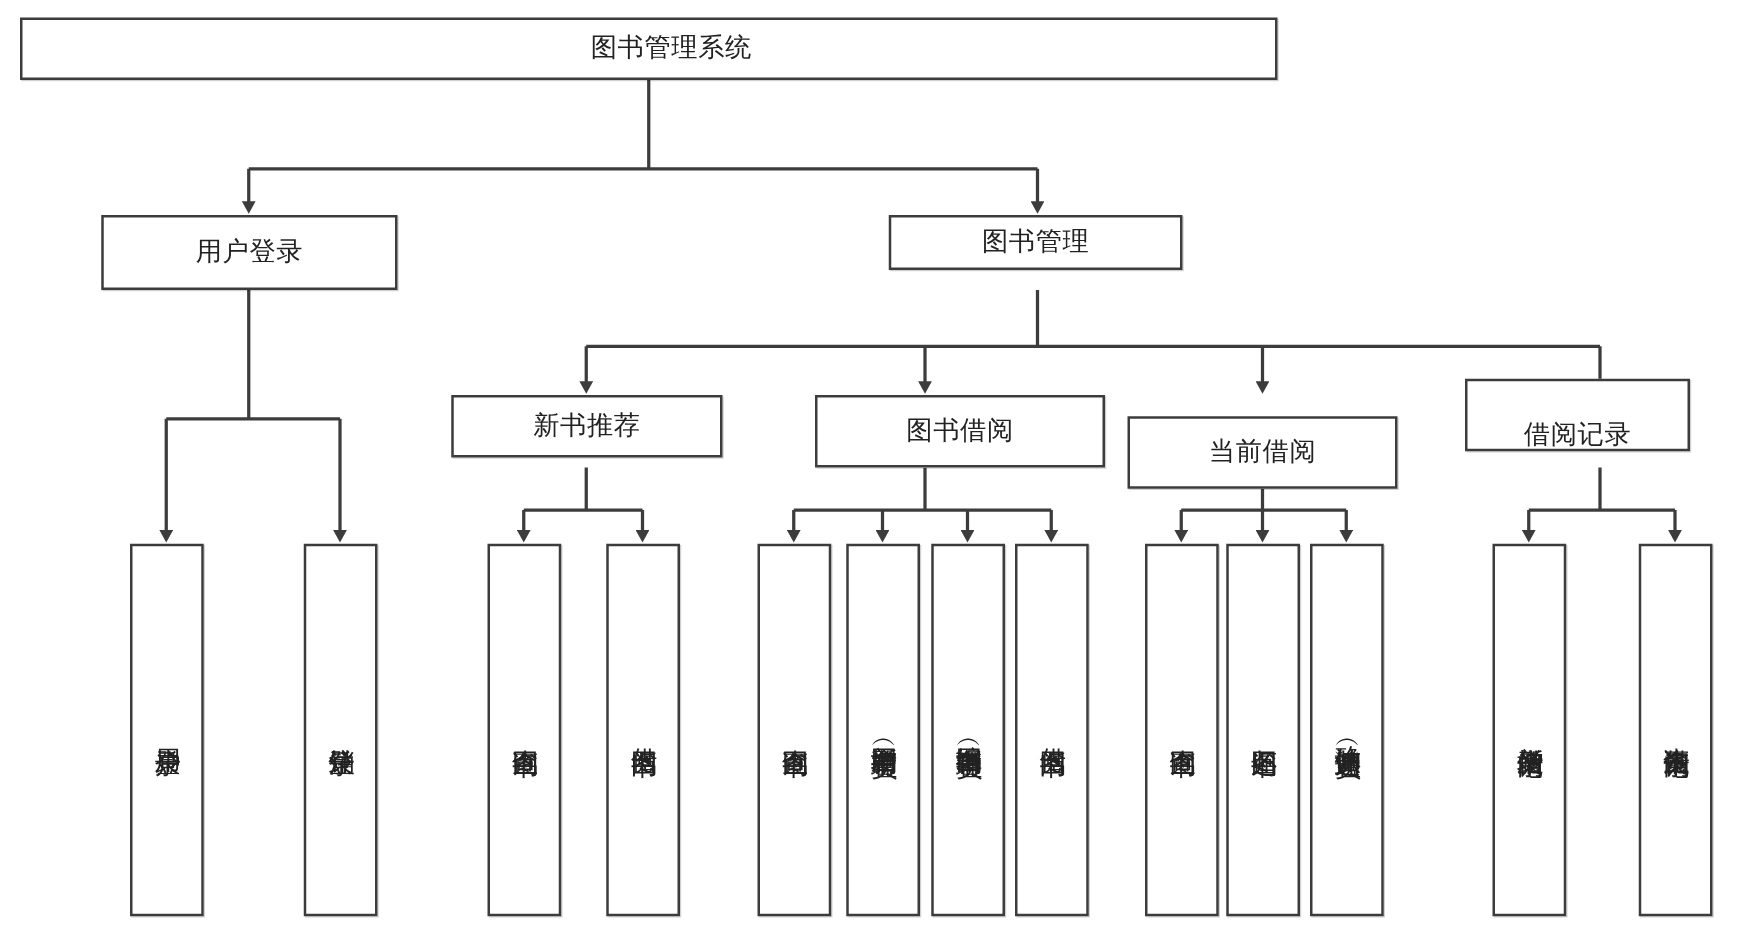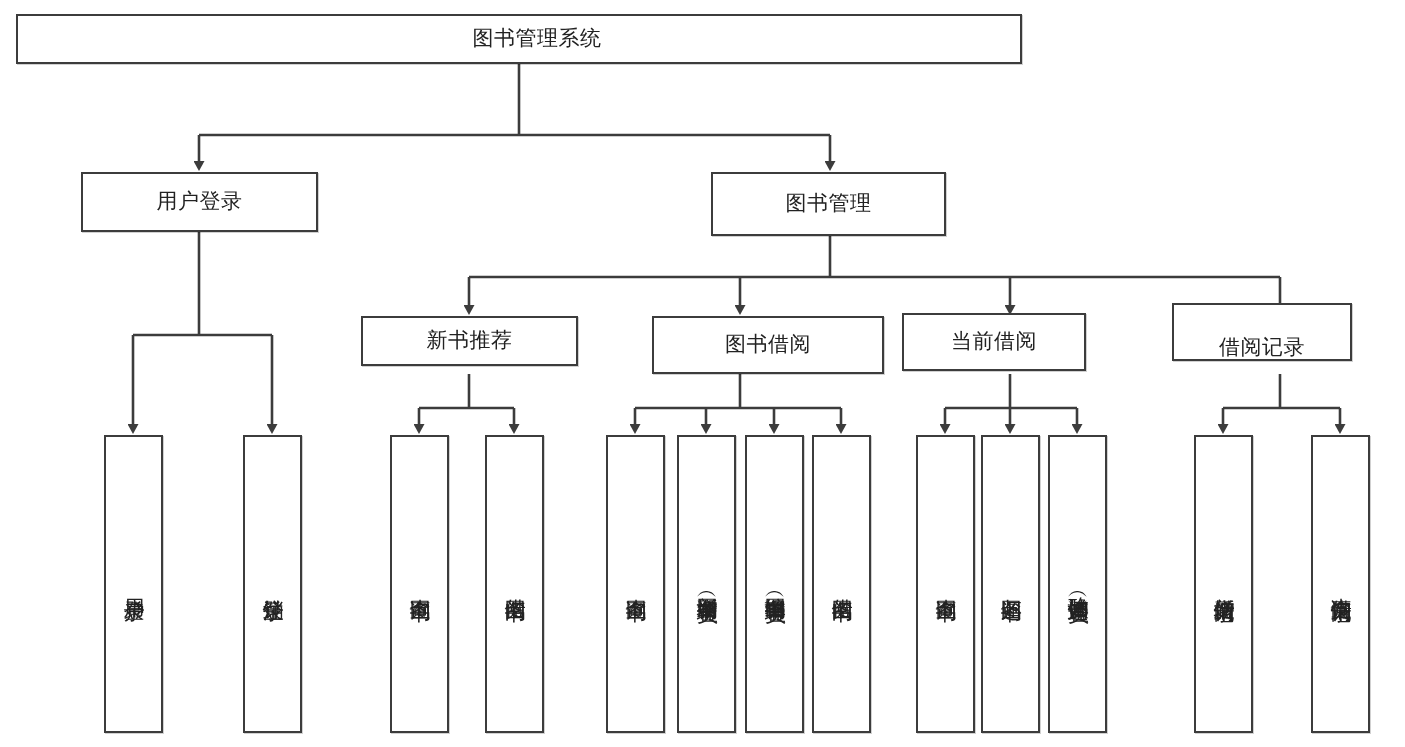--- a/index.html
+++ b/index.html
@@ -123,31 +123,31 @@
     </g>
   </svg>
 
   <div class="node h" style="left:16px; top:14px; width:1006px; height:50px;padding-left:36px;">
     <span>图书管理系统</span>
   </div>
 
   <div class="node h" style="left:81px; top:172px; width:237px; height:60px;">
     <span>用户登录</span>
   </div>
-  <div class="node h" style="left:711px; top:172px; width:235px; height:64px;">
+  <div class="node h" style="left:711px; top:172px; width:235px; height:44px;">
     <span>图书管理</span>
   </div>
 
   <div class="node h" style="left:361px; top:316px; width:217px; height:50px;">
     <span>新书推荐</span>
   </div>
   <div class="node h" style="left:632px; top:316px; width:232px; height:58px;margin-left:20px;">
     <span>图书借阅</span>
   </div>
-  <div class="node h" style="left:902px; top:313px; width:184px; height:58px;">
+  <div class="node h" style="left:902px; top:333px; width:216px; height:58px;">
     <span>当前借阅</span>
   </div>
   <div class="node h" style="left:1172px; top:303px; width:180px; height:58px;align-items:flex-end;">
     <span>借阅记录</span>
   </div>
 
   <div class="node v" style="left:104px; top:435px; width:59px; height:298px;">
     <span class="vlabel">用户登录</span>
   </div>
   <div class="node v" style="left:243px; top:435px; width:59px; height:298px;">

